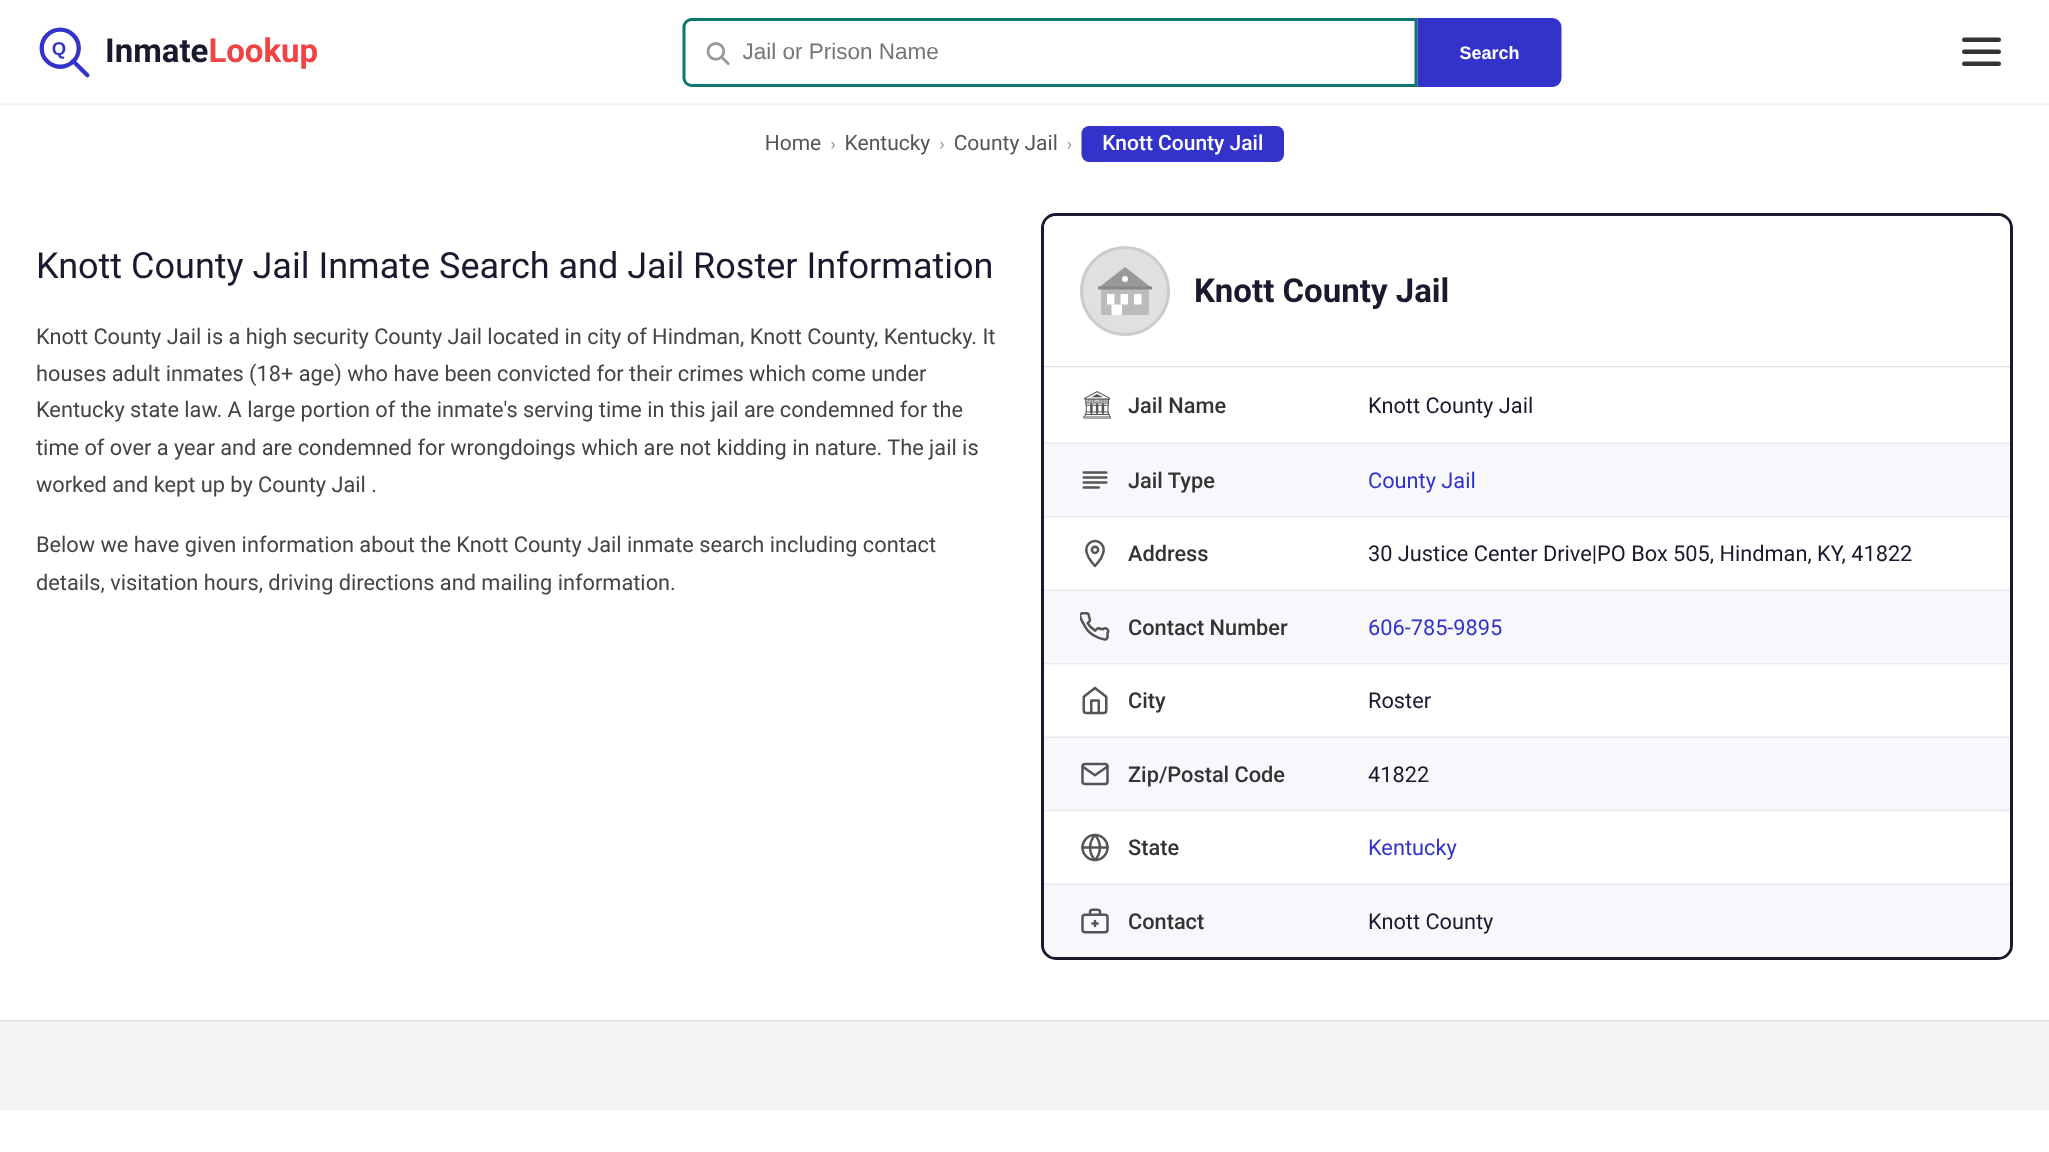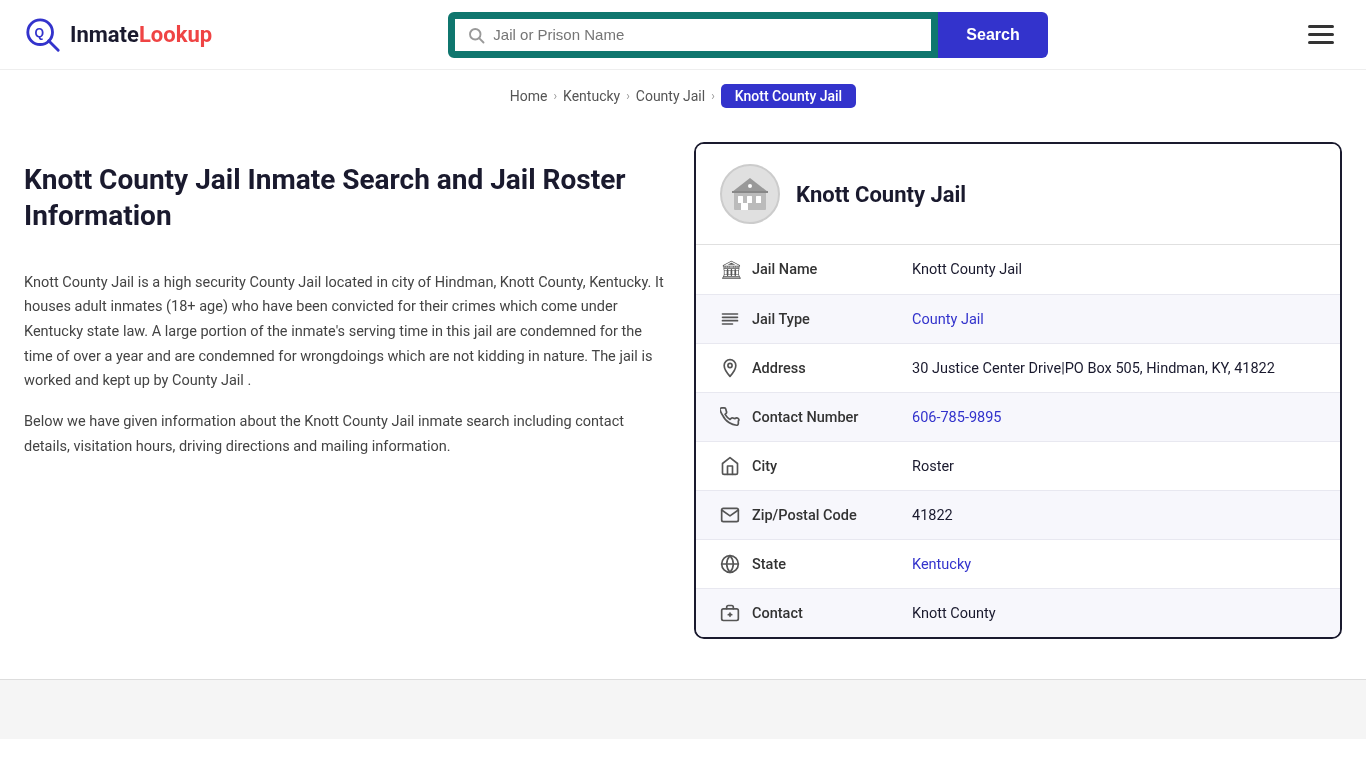--- a/index.html
+++ b/index.html
@@ -34,21 +34,21 @@
     .logo-text span { color: #1a1a2e; }
     .search-area {
       display: flex;
       align-items: center;
       gap: 0;
       flex: 0 0 auto;
     }
     .search-input-wrapper {
       display: flex;
       align-items: center;
-      border: 7px solid #0f766e;
+      border: 2px solid #0f766e;
       border-radius: 6px 0 0 6px;
       background: #fff;
       padding: 0 12px;
       height: 46px;
       width: 490px;
     }
     .search-input-wrapper svg {
       color: #999;
       margin-right: 8px;
       flex-shrink: 0;
@@ -61,21 +61,21 @@
       width: 100%;
       background: transparent;
     }
     .search-button {
       background: #3333cc;
       color: #fff;
       border: none;
       border-radius: 0 6px 6px 0;
       height: 46px;
       padding: 0 28px;
-      font-size: 16px;
+      font-size: 12px;
       font-weight: 600;
       cursor: pointer;
     }
     .hamburger {
       display: flex;
       flex-direction: column;
       gap: 5px;
       cursor: pointer;
       padding: 8px;
       margin-left: 16px;
@@ -122,24 +122,24 @@
       gap: 30px;
       max-width: 1366px;
     }
 
     
     .left-panel {
       flex: 0 0 640px;
       padding: 20px 0;
     }
     .left-panel h1 {
-      font-size: 28px;
-      font-weight: 700;
+      font-size: 24px;
+      font-weight: 400;
       color: #1a1a2e;
-      margin-bottom: 36px;
+      margin-bottom: 20px;
       line-height: 1.3;
     }
     .left-panel p {
       font-size: 14.5px;
       color: #444;
       line-height: 1.7;
       margin-bottom: 16px;
     }
 
     

